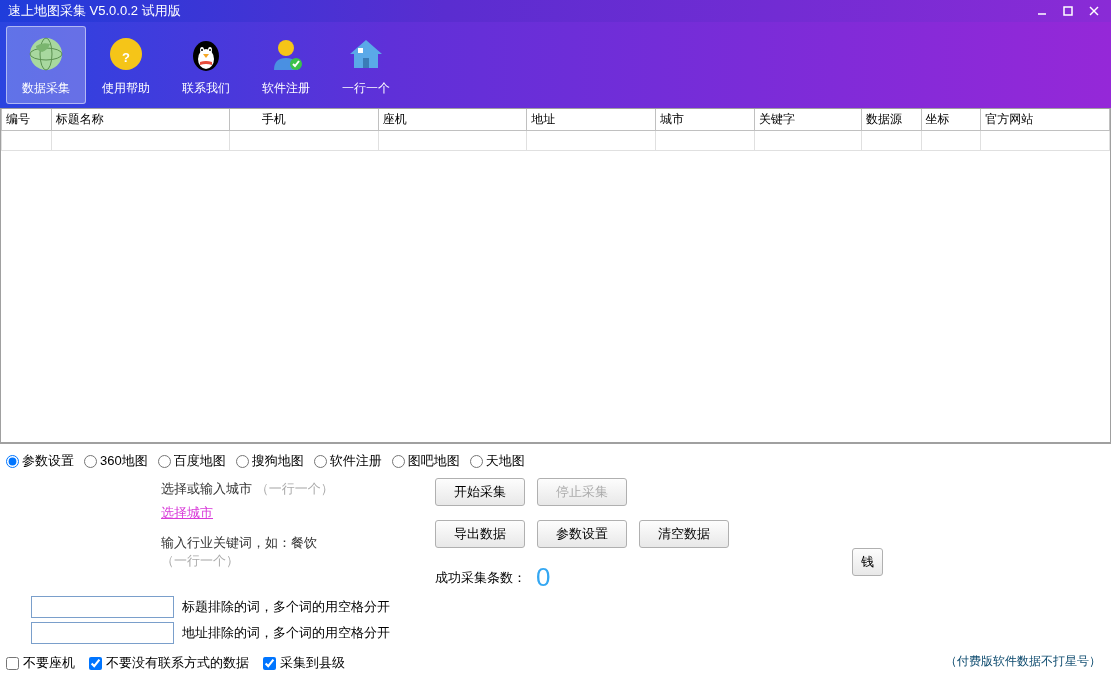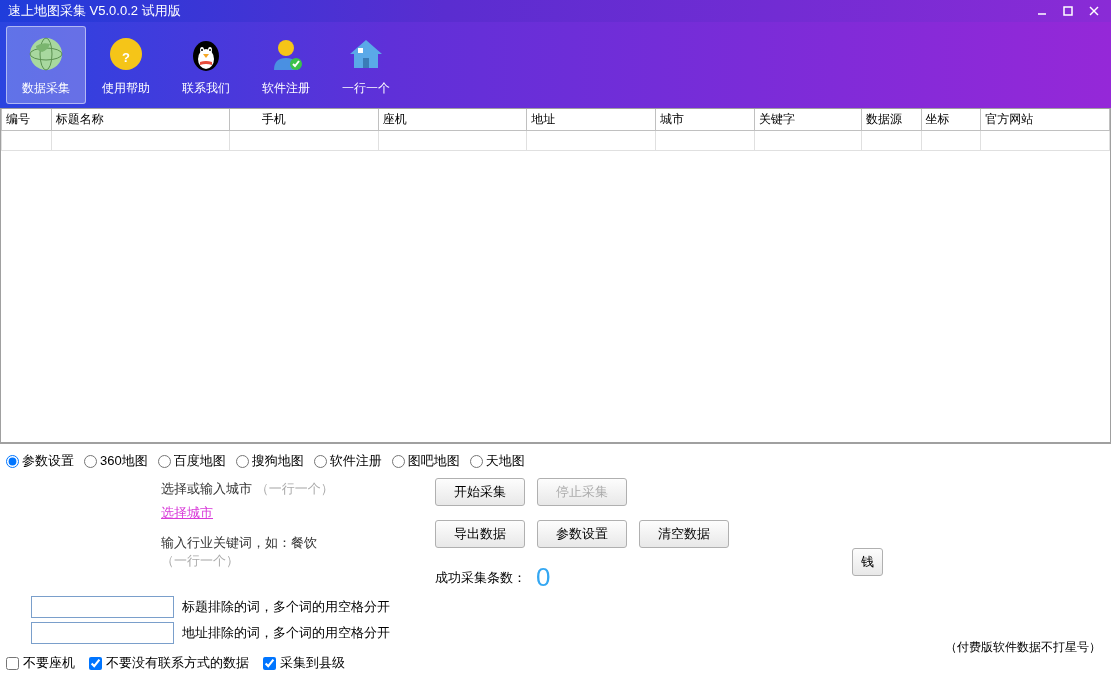--- a/index.html
+++ b/index.html
@@ -37,21 +37,21 @@
 .bottom-checks label { display: flex; align-items: center; margin-right: 10px; }
 .bottom-checks input { margin-right: 4px; }
 .btn-area { position: absolute; left: 435px; top: 34px; }
 .btn-row { display: flex; gap: 12px; margin-bottom: 14px; }
 .btn { height: 28px; padding: 0 18px; border: 1px solid #b0b0b0; background: linear-gradient(#fdfdfd, #e8e8e8); border-radius: 3px; font-size: 13px; cursor: pointer; display: flex; align-items: center; }
 .btn.disabled { color: #aaa; cursor: default; }
 .btn.small { padding: 0 8px; }
 .success-row { display: flex; align-items: center; margin-top: 6px; font-size: 13px; }
 .success-num { color: #34a7f2; font-size: 26px; margin-left: 10px; font-weight: normal; }
 .money-btn { position: absolute; right: 228px; top: 104px; }
-.footer-note { position: absolute; right: 10px; bottom: 22px; color: #000000; font-size: 12px; }
+.footer-note { position: absolute; right: 10px; bottom: 8px; color: #0c4a6e; font-size: 12px; }
 </style>
 </head>
 <body>
 
 <div class="titlebar">
   <span class="title">速上地图采集 V5.0.0.2 试用版</span>
   <div class="win-btn">
       <svg width="12" height="12">
         <line x1="2" y1="9" x2="10" y2="9"></line>
       </svg>

